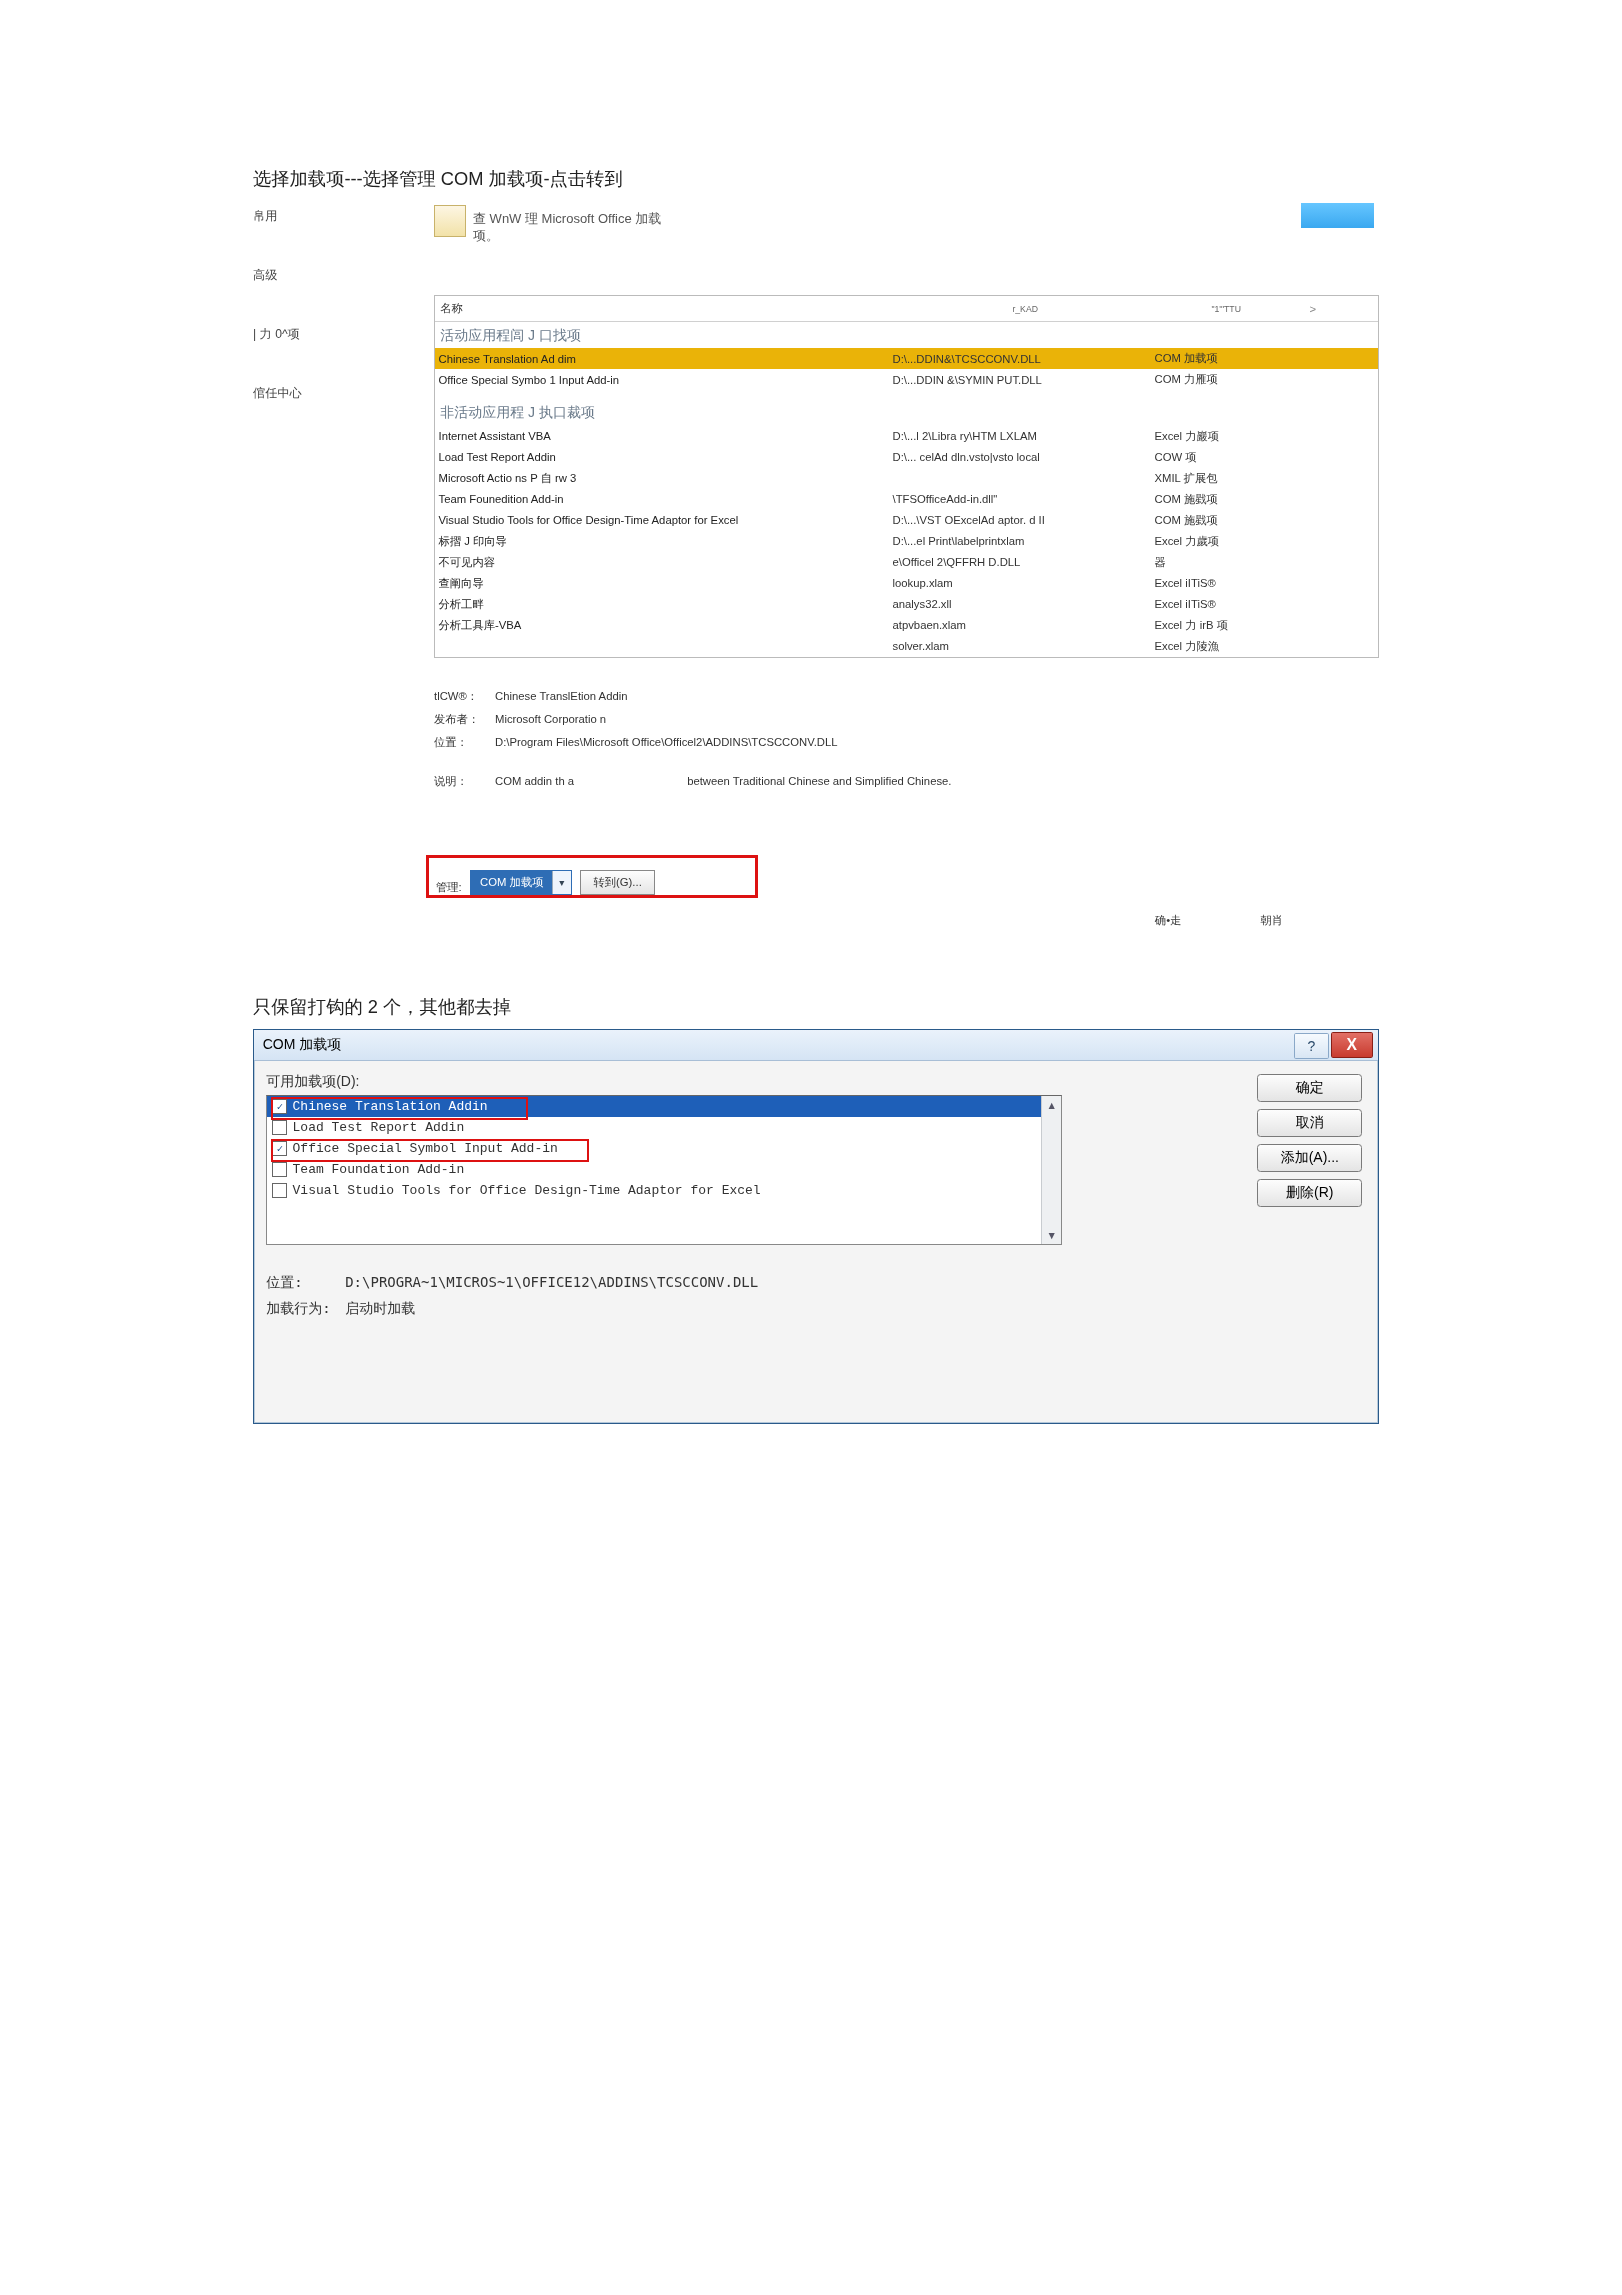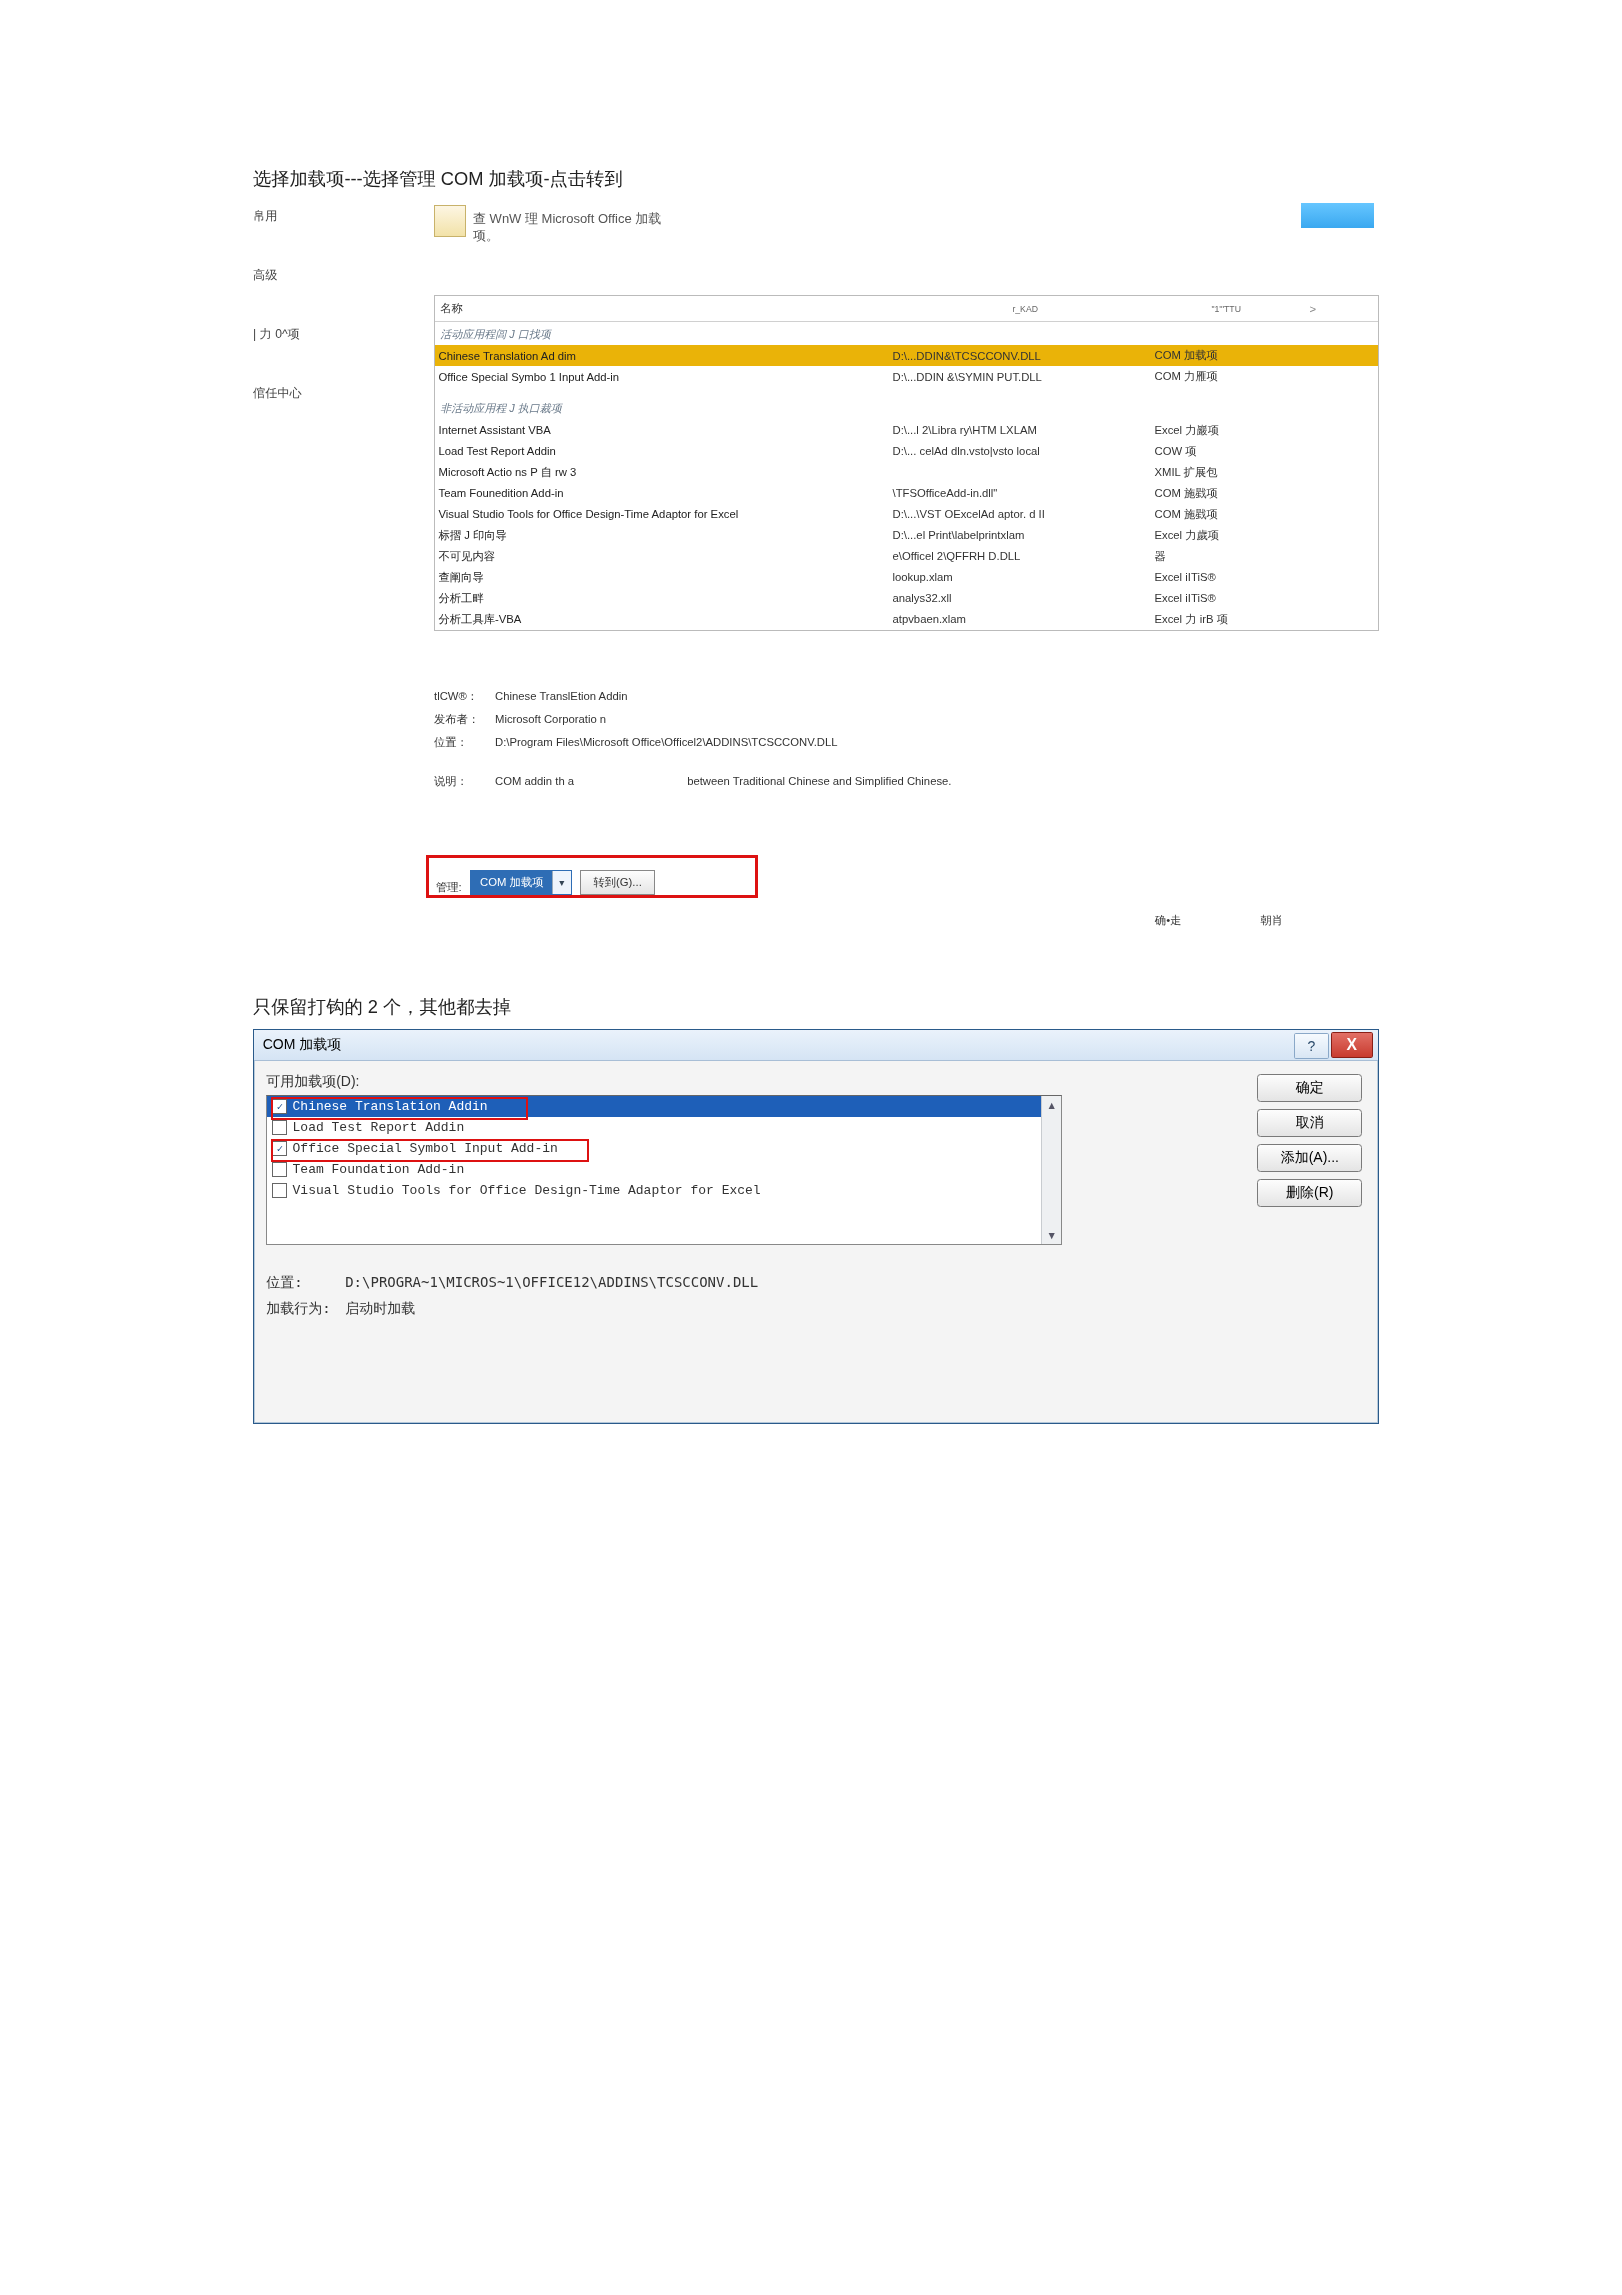--- a/index.html
+++ b/index.html
@@ -68,23 +68,22 @@
     border-bottom: 0.9px solid #d0d0d0;
     height: 24.4px;
     align-items: center;
   }
   .ghead .c1 { width: 454px; padding-left: 5.2px; }
   .ghead .c2 { width: 262px; font-size: 8.7px; text-align: center; color:#666;}
   .ghead .c3 { width: 140px; font-size: 8.7px; text-align: center; color:#666;}
   .ghead .c4 { width: 33px; text-align: center; color:#888;}
   .sect {
     color: #6a7a8a;
-    font-size: 11px;
+    font-size: 14px;
     padding: 5.2px 5.2px 3.5px 5.2px;
-    font-style: italic;
   }
   .row {
     display: flex;
     font-size: 11.3px;
     color: #222;
     height: 21px;
     align-items: center;
   }
   .row .c1 { width: 454px; padding-left: 3.5px; }
   .row .c2 { width: 262px; color:#333; }
@@ -330,20 +329,25 @@
           </div>
           <div class="row">
             <div class="c1">分析工畔</div>
             <div class="c2">analys32.xll</div>
             <div class="c3">Excel iITiS®</div>
           </div>
           <div class="row">
             <div class="c1">分析工具库-VBA</div>
             <div class="c2">atpvbaen.xlam</div>
             <div class="c3">Excel 力 irB 项</div>
+          </div>
+          <div class="row">
+            <div class="c1"></div>
+            <div class="c2">solver.xlam</div>
+            <div class="c3">Excel 力陵漁</div>
           </div>
         </div>
     </div>
 
     <div class="det">
       <div><span class="lbl">tlCW®：</span><span>Chinese TranslEtion Addin</span></div>
       <div><span class="lbl">发布者：</span><span>Microsoft Corporatio n</span></div>
       <div><span class="lbl">位置：</span><span>D:\Program Files\Microsoft Office\Officel2\ADDINS\TCSCCONV.DLL</span></div>
       <div style="margin-top:15.7px"><span class="lbl">说明：</span><span>COM addin th a</span><span style="margin-left:113px">between Traditional Chinese and Simplified Chinese.</span></div>
     </div>

